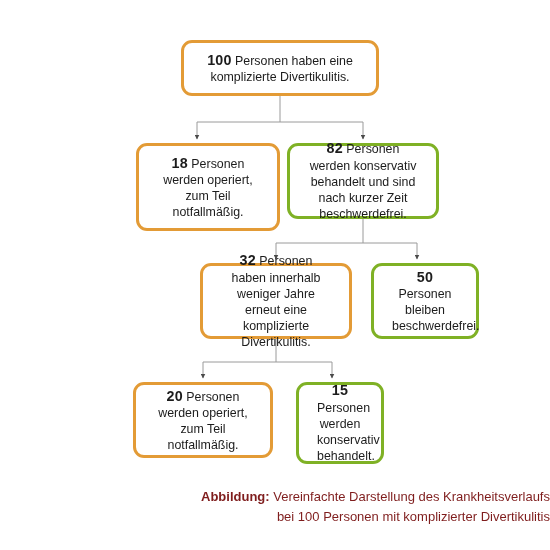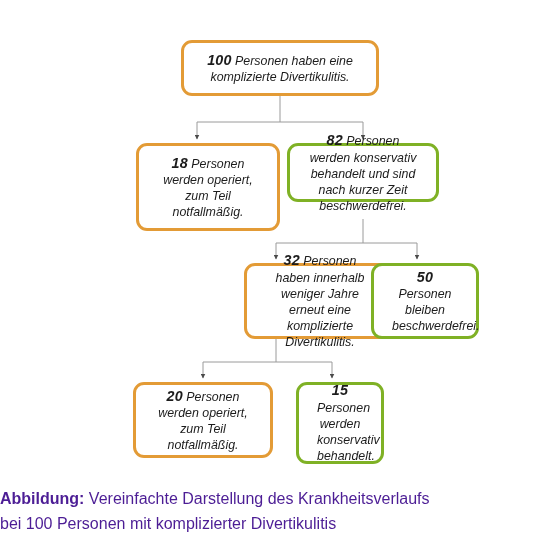--- a/index.html
+++ b/index.html
@@ -41,55 +41,54 @@
     border-width: 3px;
     border-radius: 11px;
     display: flex;
     align-items: center;
     justify-content: center;
     text-align: center;
     line-height: 1.30;
     font-size: 12.4px;
     color: #1c1c1c;
     padding: 2px 18px;
-    font-style: italic;
   }
   .node .txt {
     display: block;
     width: 100%;
   }
   .node .num {
     font-weight: bold;
     font-size: 14.3px;
     letter-spacing: 0.2px;
   }
 
   .orange { border-color: #e39b36; }
   .green  { border-color: #7fb125; }
 
   
   #node-100 { left: 181px; top: 40px;  width: 198px; height: 56px; }
   #node-18  { left: 136px; top: 143px; width: 144px; height: 88px; }
-  #node-82  { left: 287px; top: 143px; width: 152px; height: 59px; }
-  #node-32  { left: 200px; top: 263px; width: 152px; height: 76px; margin-left: 44px; }
+  #node-82  { left: 287px; top: 143px; width: 152px; height: 76px; }
+  #node-32  { left: 200px; top: 263px; width: 152px; height: 76px; }
   #node-50  { left: 371px; top: 263px; width: 108px;  height: 76px; }
   #node-17  { left: 133px; top: 382px; width: 140px; height: 76px; }
   #node-15  { left: 296px; top: 382px; width: 88px;  height: 82px; }
 
   
   #caption {
     position: absolute;
     z-index: 2;
     left: 0;
     top: 487px;
     width: 550px;
-    text-align: left;
-    font-size: 16px;
+    text-align: right;
+    font-size: 13px;
     line-height: 1.55;
-    color: #4c1d95;
+    color: #7f1d1d;
   }
   #caption .lead { font-weight: bold; }
 </style>
 </head>
 <body>
 
 <div id="stage">
 
   <svg id="connectors" viewBox="0 0 550 550" width="550" height="550" xmlns="http://www.w3.org/2000/svg">
     <defs>

